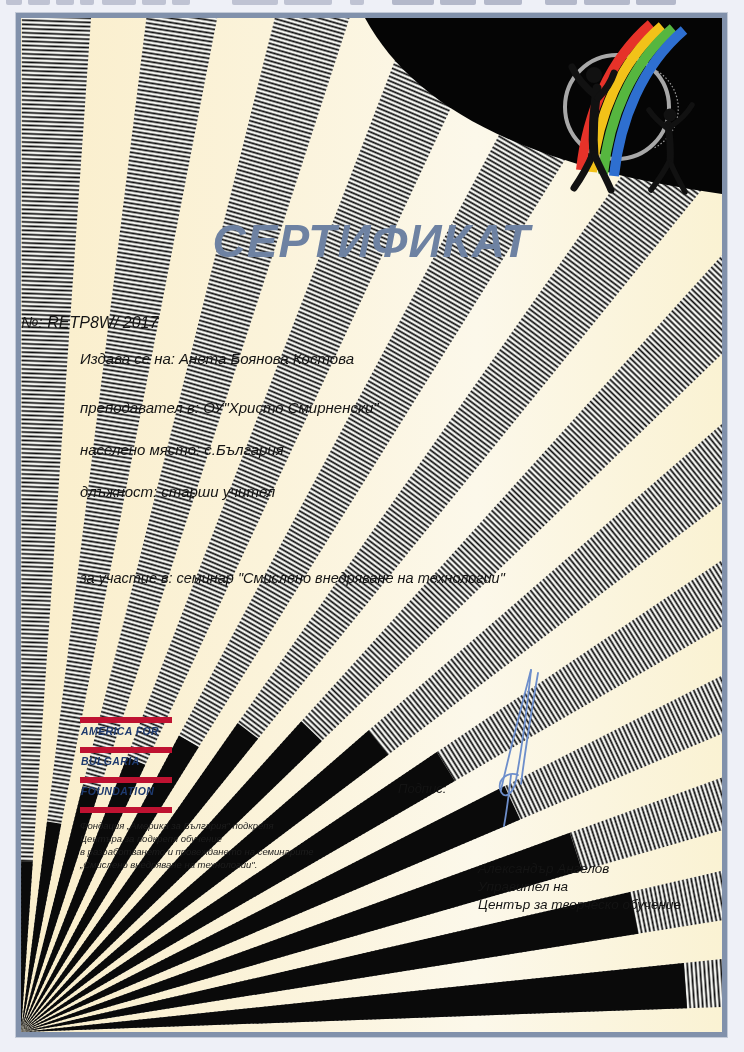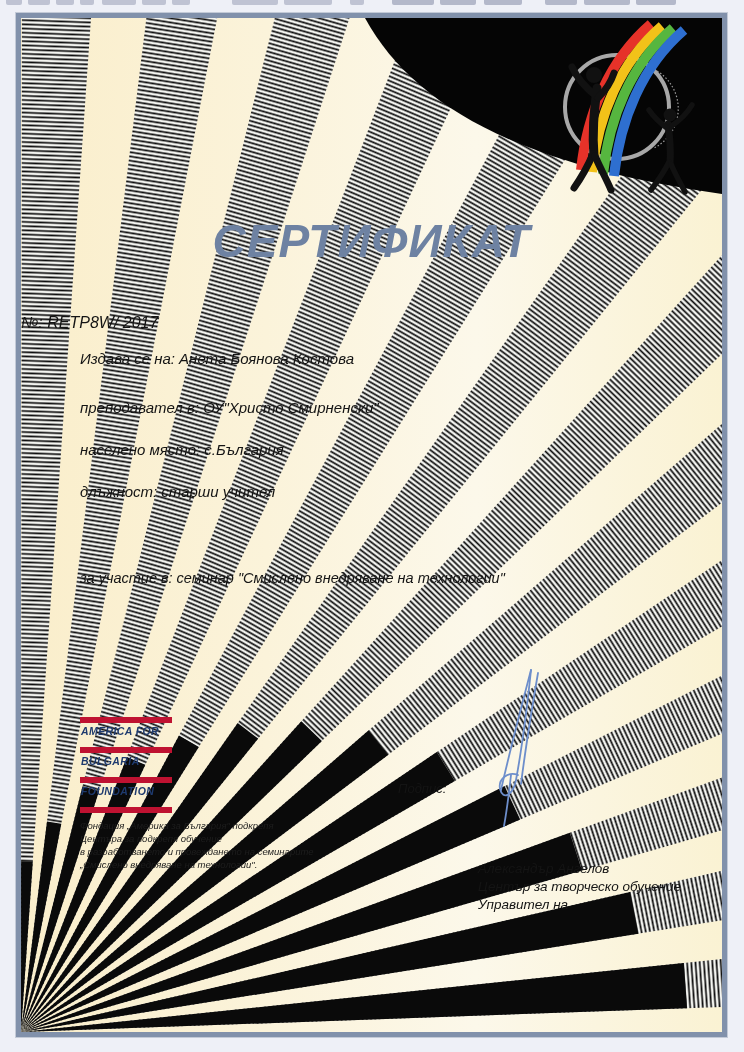--- a/index.html
+++ b/index.html
@@ -217,18 +217,18 @@
       <div>Фондация „Америка за България" подкрепя</div>
       <div>Центъра за подкрепя обучение</div>
       <div>в разработването и провеждането на семинарите</div>
       <div>„Смислено внедряване на технологии".</div>
     </div>
 
     <div class="sig-label">Подпис:</div>
 
     <div class="signatory">
       <div>Александър Ангелов</div>
+      <div>Управител на</div>
       <div>Център за творческо обучение</div>
-      <div>Управител на</div>
     </div>
   </div>
 
 </div>
 
 </body></html>

